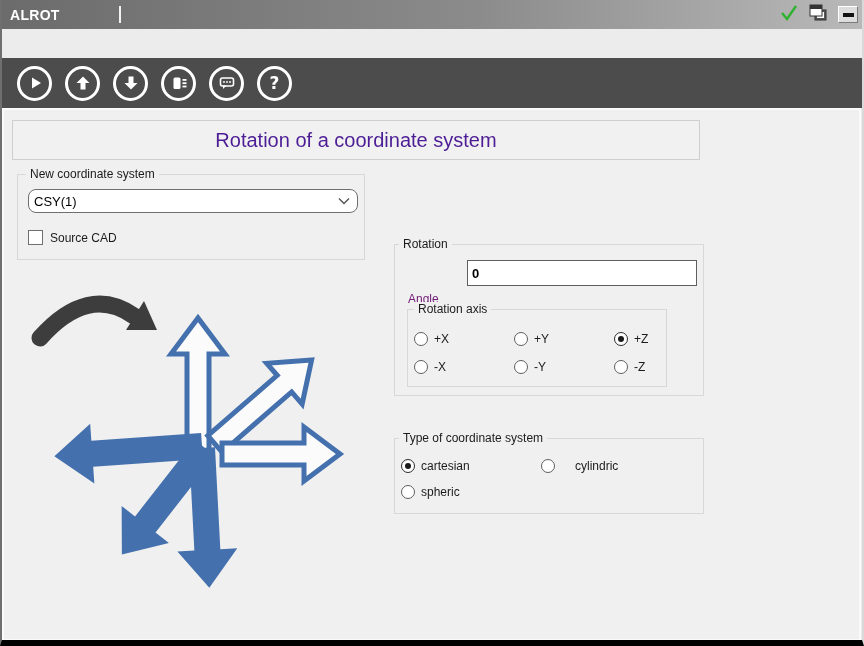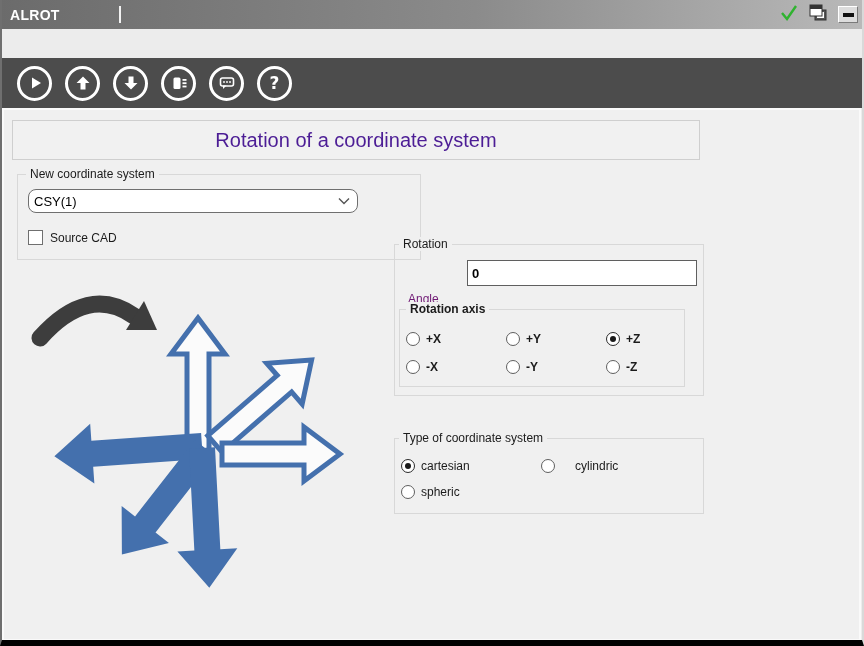--- a/index.html
+++ b/index.html
@@ -139,40 +139,40 @@
       <span class="qmark">?</span>
     </div>
   </div>
 
   <div class="content">
 
     <div class="header-box">
       <span>Rotation of a coordinate system</span>
     </div>
 
-    <div class="groupbox" style="left:13px; top:64px; width:404px; height:86px;">
+    <div class="groupbox" style="left:13px; top:64px; width:348px; height:86px;">
       <span class="grouplabel">New coordinate system</span>
       <div class="combo" style="left:10px; top:14px; width:330px;border-radius:8px;">
         <span class="val">CSY(1)</span>
         <svg width="12" height="8" viewBox="0 0 12 8">
             <polyline points="1,1.5 6,6.5 11,1.5" fill="none" stroke="#555" stroke-width="1.4"></polyline>
           </svg>
       </div>
       <div class="checkrow" style="left:10px; top:55px;">
         <span class="checkbox"></span>
         <span class="lbl">Source CAD</span>
       </div>
     </div>
 
 
     <div class="groupbox" style="left:390px; top:134px; width:310px; height:152px;">
       <span class="grouplabel" style="left:4px;">Rotation</span>
       <span class="label" style="left:13px; top:23px;">Angle</span>
       <input class="textinput" style="left: 72px; top: 15px; width: 230px;" value="0">
-      <div class="groupbox" style="left:4px; top:64px; width:286px; height:78px;font-weight:bold;">
+      <div class="groupbox" style="left:12px; top:64px; width:260px; height:78px;">
         <span class="grouplabel" style="left:6px;">Rotation axis</span>
         <div class="radiorow" style="left:6px; top:22px;">
           <span class="radio"></span>
             <span class="lbl">+X</span>
         </div>
         <div class="radiorow" style="left:106px; top:22px;">
           <span class="radio"></span>
             <span class="lbl">+Y</span>
         </div>
         <div class="radiorow" style="left:206px; top:22px;">

